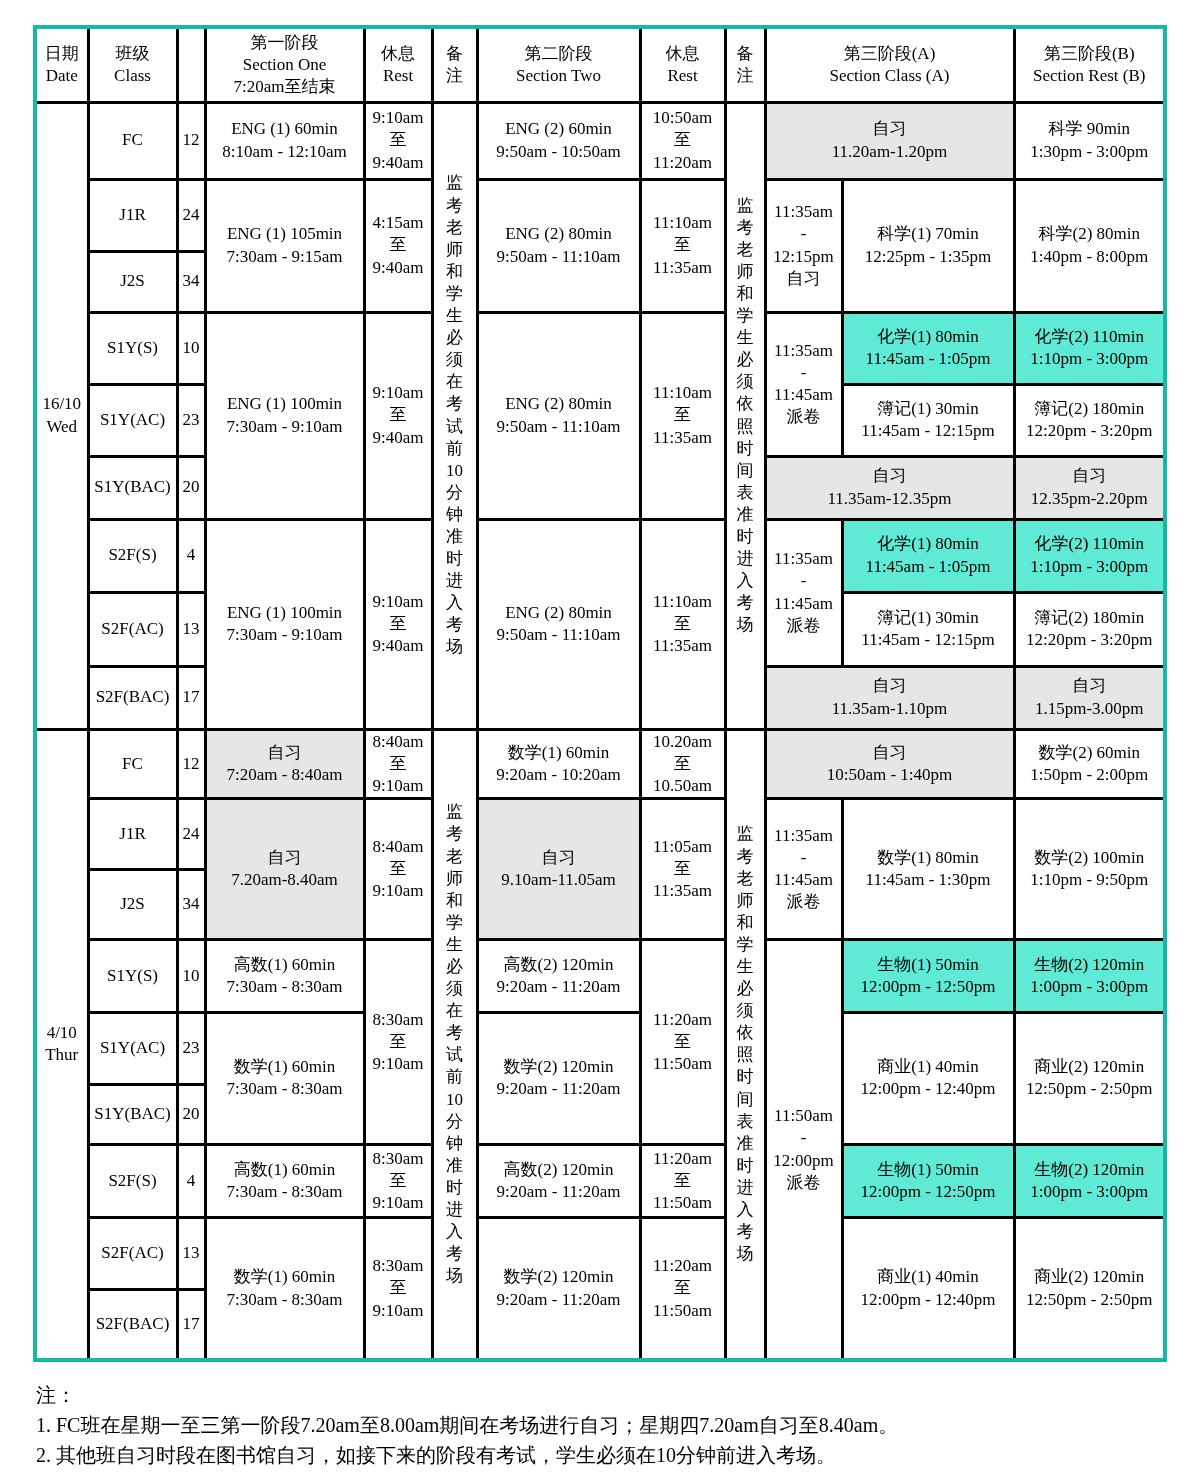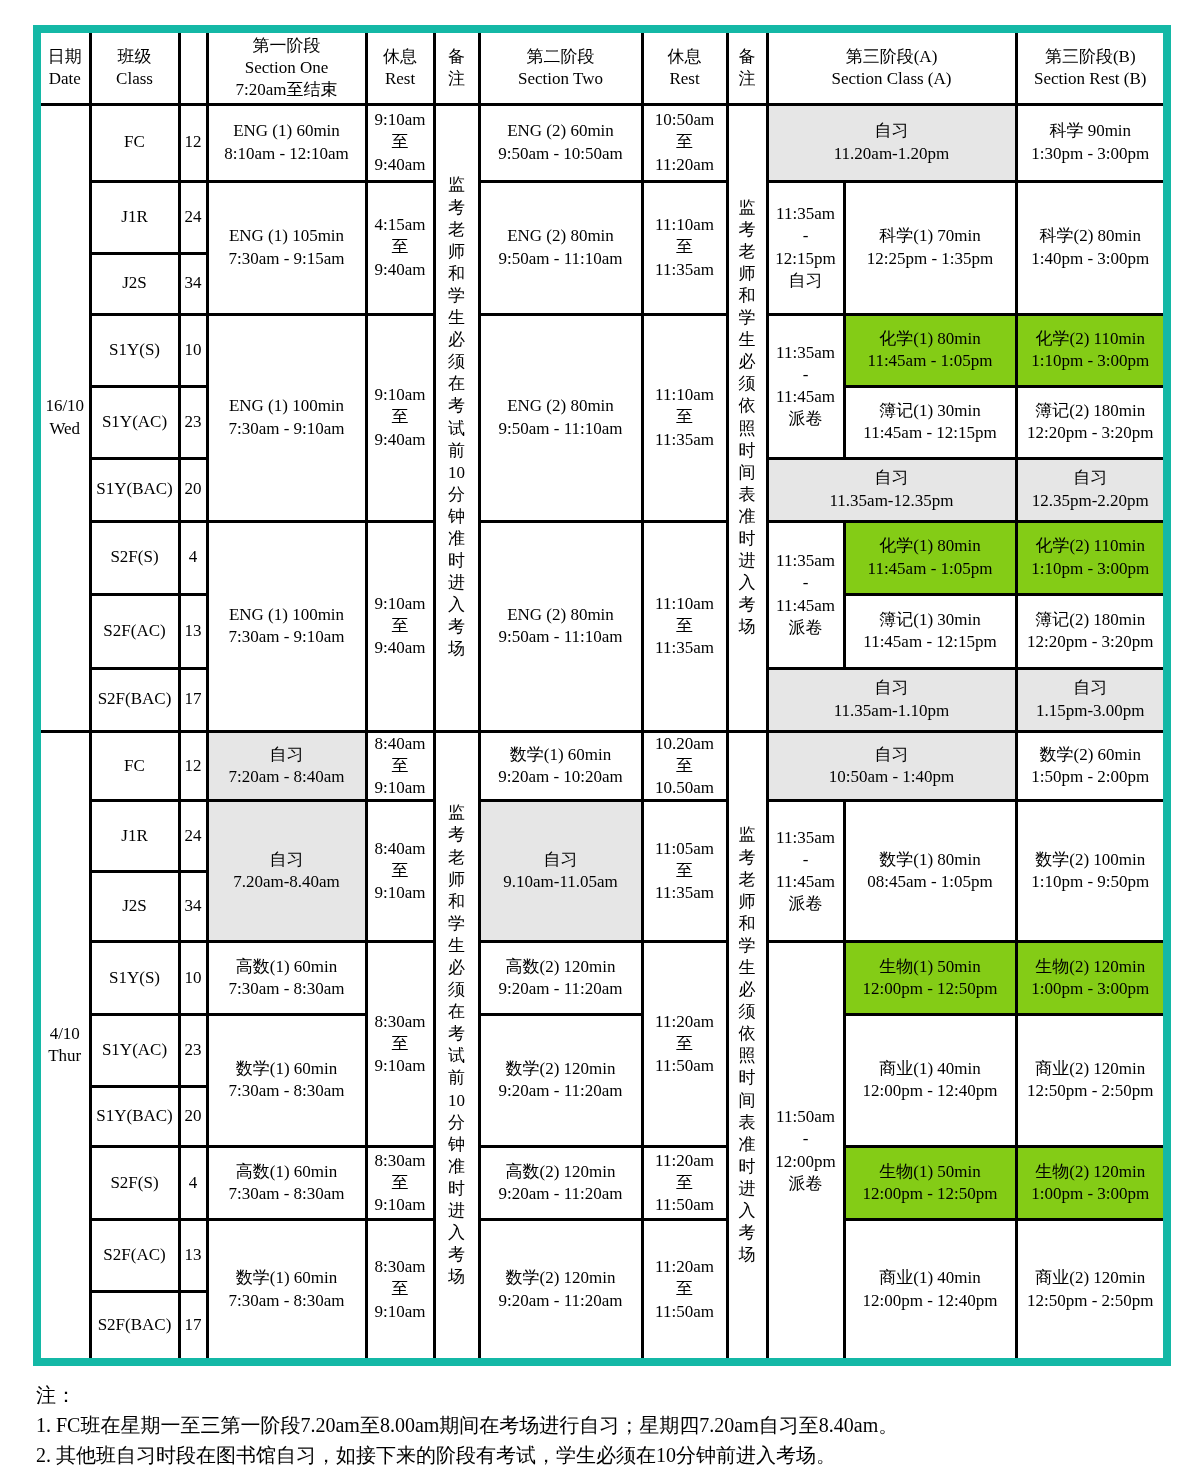--- a/index.html
+++ b/index.html
@@ -3,35 +3,35 @@
 <meta charset="utf-8">
 <style>
   html,body{margin:0;padding:0;}
   body{
     width:1200px;height:1481px;background:#ffffff;position:relative;
     font-family:"Liberation Serif","DejaVu Serif",serif;color:#000;
   }
   table.tt{
     position:absolute;left:33px;top:25px;
     border-collapse:collapse;table-layout:fixed;
-    border:8px solid #14b8a6;
+    border:4px solid #14b8a6;
     padding-left:24px;
   }
   .tt th,.tt td{
     border:3px solid #000;
     text-align:center;vertical-align:middle;
     padding:0 2px;
     font-weight:normal;
     font-size:17px;line-height:1.3;
     white-space:pre-line;
     overflow:hidden;
   }
   .tt th{font-size:17px;}
   .gray{background:#e6e6e6;}
-  .yellow{background:#84cc16;}
+  .yellow{background:#5eead4;}
   .sub{font-size:16px;line-height:1.35;}
   .vnote{font-size:15px;line-height:1.85;padding:0;}
   .notes{
     position:absolute;left:36px;top:1380px;width:1130px;
     font-size:20px;line-height:1.5;
   }
   .notes div{white-space:pre-line;}
 </style>
 </head>
 <body>
@@ -153,21 +153,21 @@
     <td rowspan="2">11:10am
 至
 11:35am</td>
     <td rowspan="2" class="sub">11:35am
 -
 12:15pm
 自习</td>
     <td rowspan="2">科学(1) 70min
 12:25pm - 1:35pm</td>
     <td rowspan="2">科学(2) 80min
-1:40pm - 3:00pm</td>
+1:40pm - 8:00pm</td>
   </tr>
   <tr style="height:61px">
     <td>J2S</td>
     <td>34</td>
   </tr>
   <tr style="height:72px">
     <td>S1Y(S)</td>
     <td>10</td>
     <td rowspan="3">ENG (1) 100min
 7:30am - 9:10am</td>
@@ -316,21 +316,21 @@
     <td rowspan="2" class="gray">自习
 9.10am-11.05am</td>
     <td rowspan="2">11:05am
 至
 11:35am</td>
     <td rowspan="2" class="sub">11:35am
 -
 11:45am
 派卷</td>
     <td rowspan="2">数学(1) 80min
-08:45am - 1:05pm</td>
+11:45am - 1:30pm</td>
     <td rowspan="2">数学(2) 100min
 1:10pm - 9:50pm</td>
   </tr>
   <tr style="height:70px">
     <td>J2S</td>
     <td>34</td>
   </tr>
   <tr style="height:73px">
     <td>S1Y(S)</td>
     <td>10</td>

